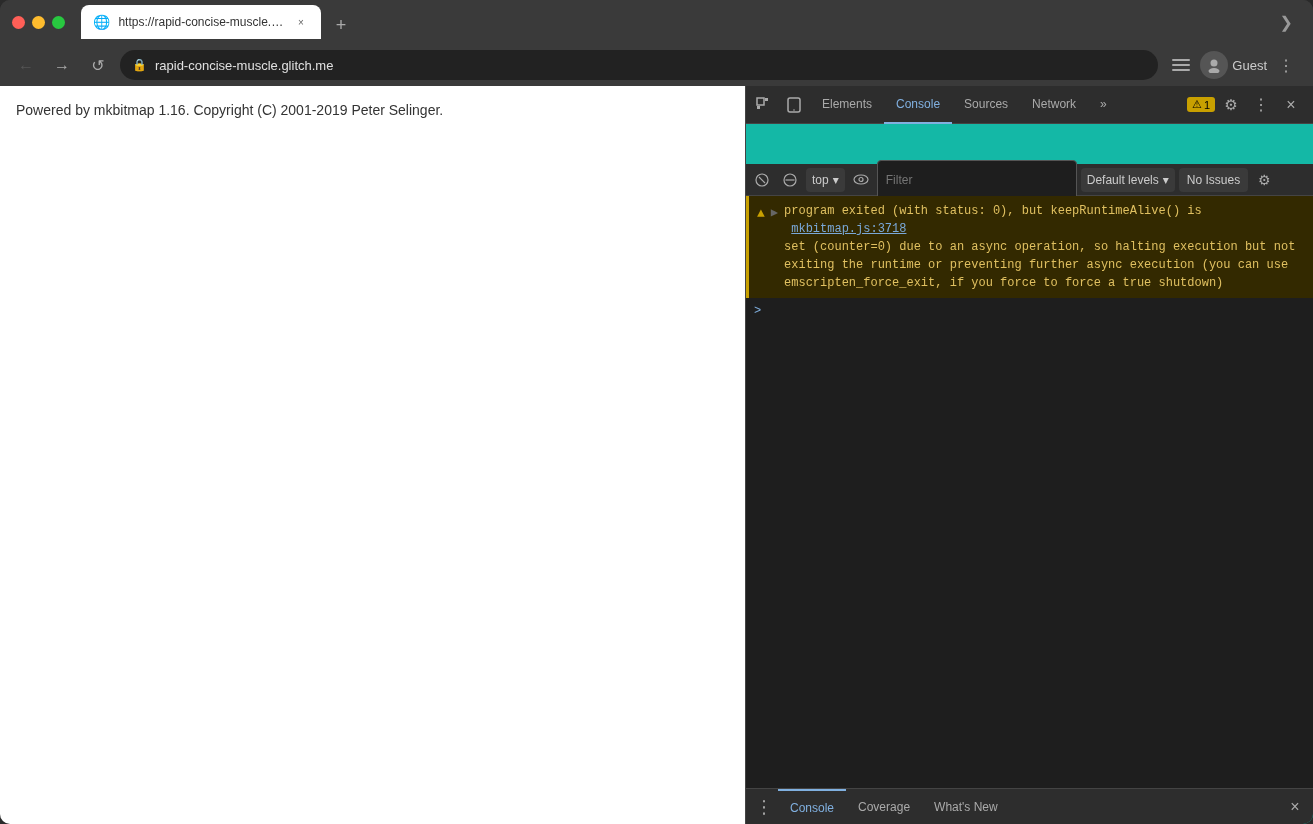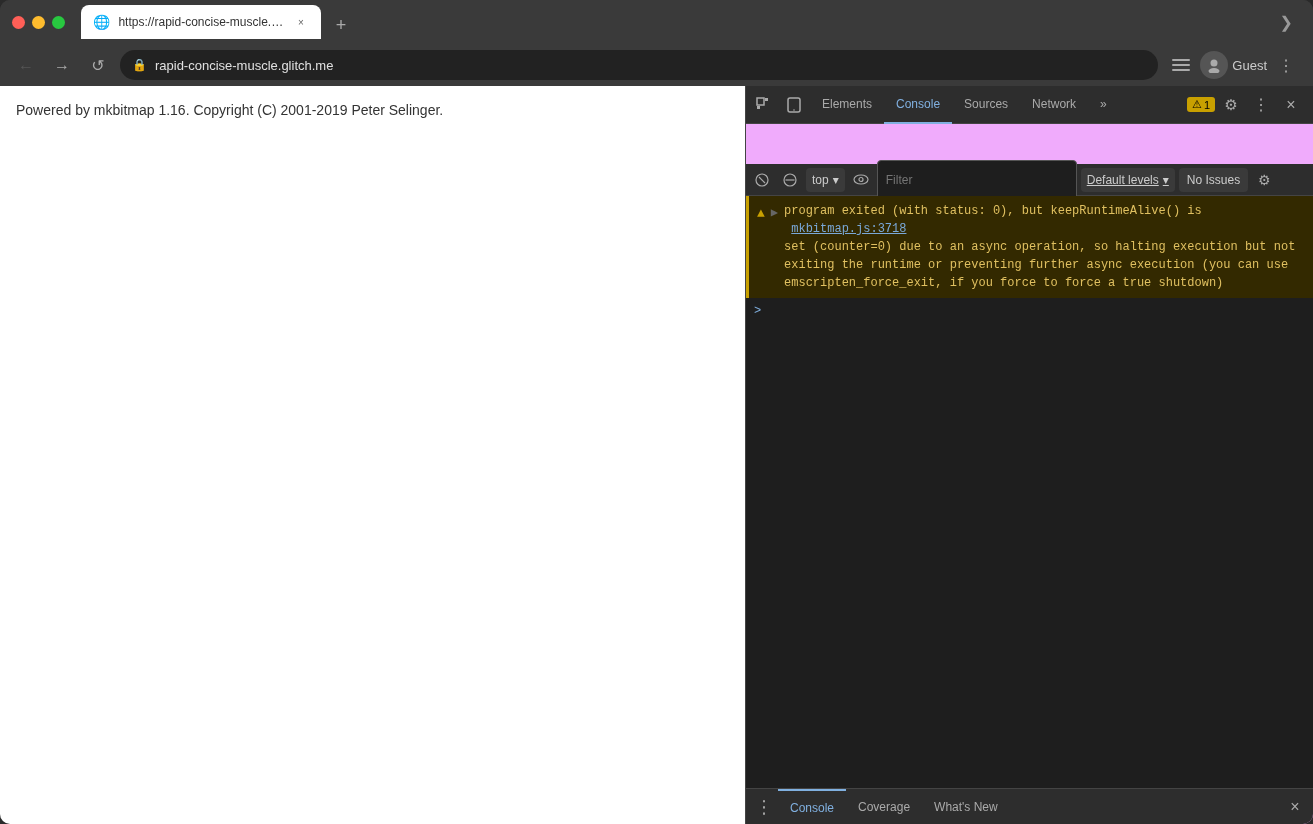--- a/index.html
+++ b/index.html
@@ -222,21 +222,21 @@
 
     .page-text {
       font-size: 14px;
       color: #333;
       font-family: Arial, sans-serif;
     }
 
     
     .devtools {
       width: 568px;
-      background: #f0abfc;
+      background: #14b8a6;
       display: flex;
       flex-direction: column;
       border-left: 1px solid #444;
       flex-shrink: 0;
     }
 
     
     .devtools-toolbar {
       background: #2d2d2d;
       height: 38px;
@@ -360,21 +360,20 @@
       border: none;
       border-radius: 4px;
       color: #ccc;
       font-size: 12px;
       padding: 2px 6px;
       height: 24px;
       cursor: pointer;
       display: flex;
       align-items: center;
       gap: 4px;
-      text-decoration: underline;
     }
 
     .no-issues-btn {
       background: #3a3a3a;
       border: none;
       border-radius: 4px;
       color: #ccc;
       font-size: 12px;
       padding: 2px 8px;
       height: 24px;

